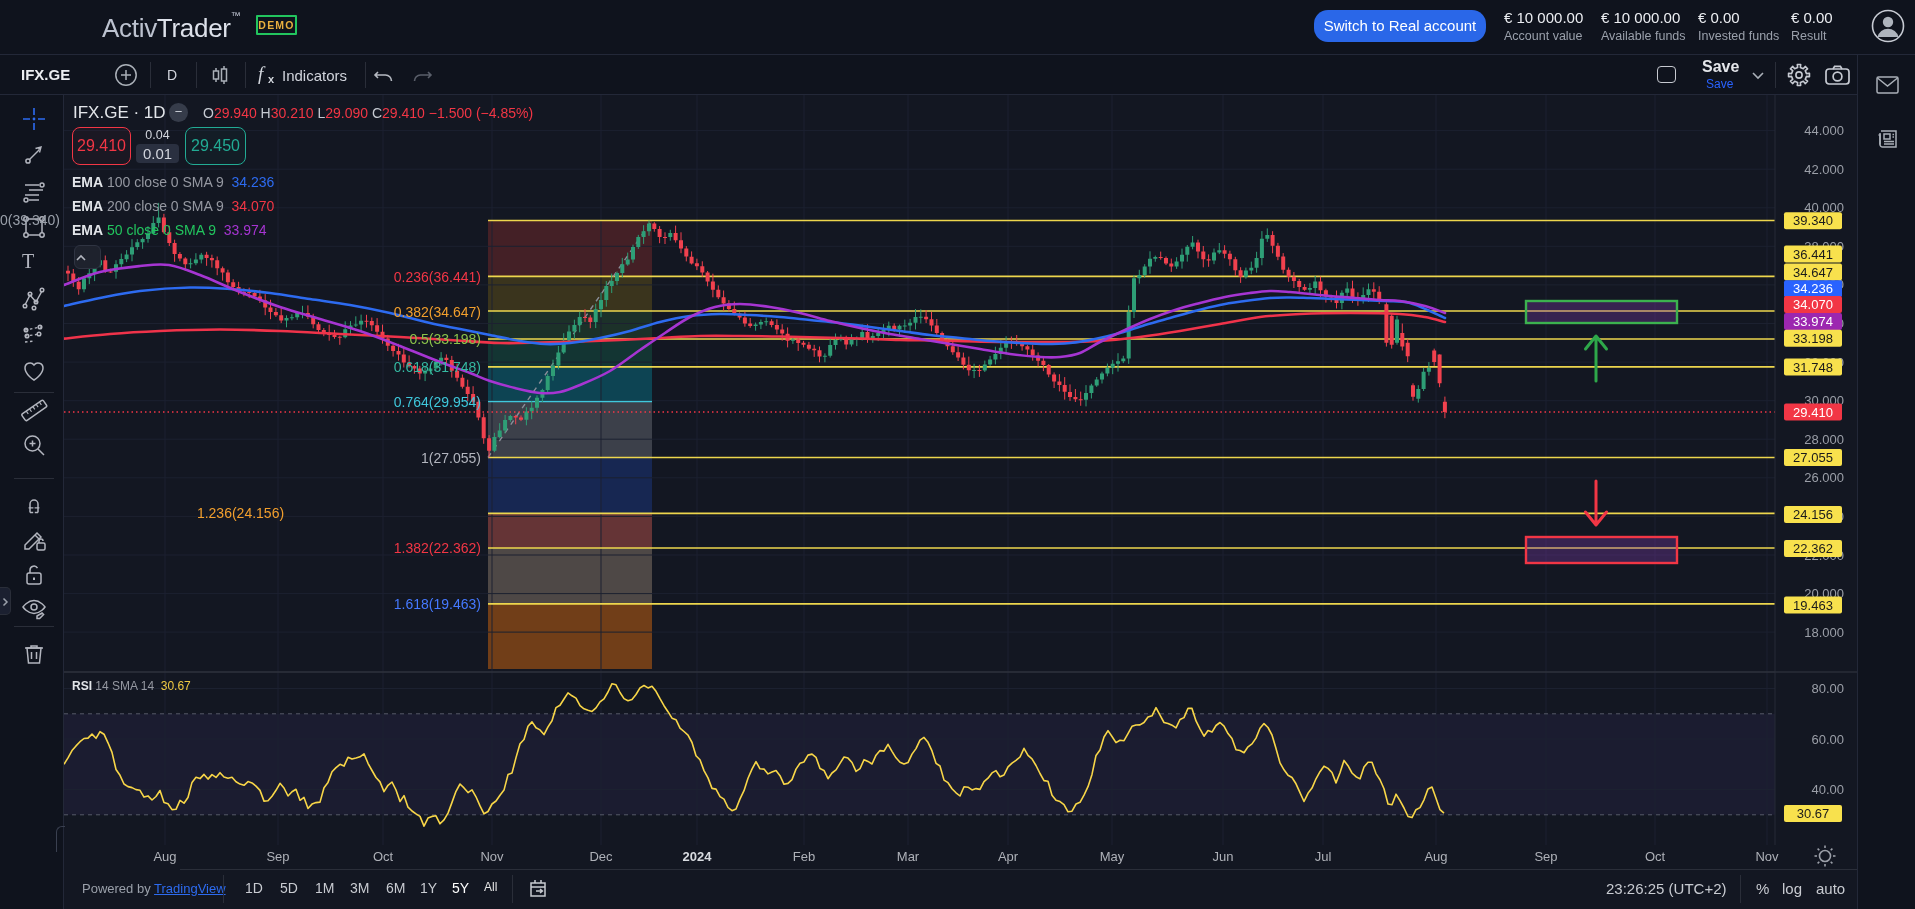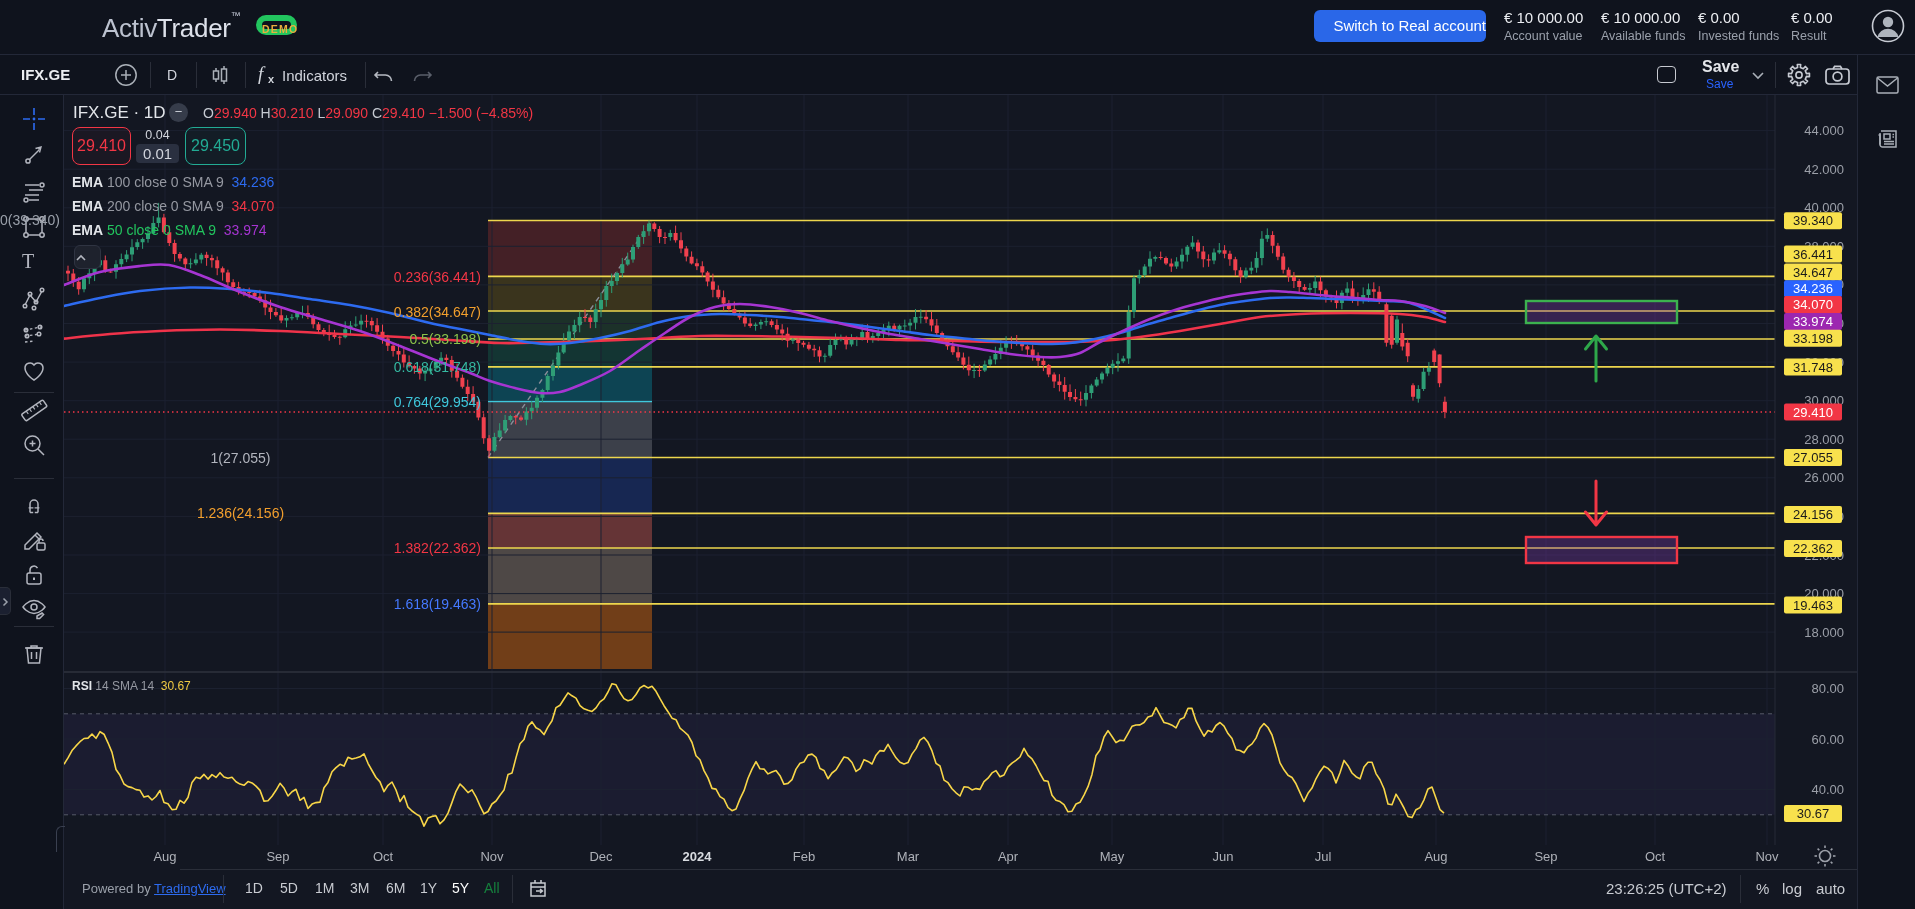--- a/index.html
+++ b/index.html
@@ -111,22 +111,22 @@
       <line x1="1755.3" y1="766.7" x2="1753.6" y2="768.4"></line>
       <line x1="1753.0" y1="761.0" x2="1750.5" y2="761.0"></line>
       <line x1="1755.3" y1="755.3" x2="1753.6" y2="753.6"></line>
       <line x1="1761.0" y1="753.0" x2="1761.0" y2="750.5"></line>
       <line x1="1766.7" y1="755.3" x2="1768.4" y2="753.6"></line>
     </g>
   </svg>
 
 <div class="abs" style="left:0;top:0;width:1915px;height:55px;background:#0f131d;border-bottom:1px solid #232838">
   <div class="abs" style="left:102px;top:10px;font-size:26px;font-weight:400;color:#bcc2cf;letter-spacing:-0.3px">Activ<span style="color:#dde1ea">Trader</span><span style="font-size:10px;vertical-align:18px;color:#c9cedb">™</span></div>
-  <div class="abs" style="left:256px;top:15px;width:41px;height:20px;border:6px solid #22c55e;border-radius:10px;color:#e9af3e;font-size:10.5px;font-weight:700;letter-spacing:1.2px;text-align:center;line-height:16px">DEMO</div>
-  <div class="abs" style="left:1314px;top:10px;width:172px;height:32px;background:#2a67e8;border-radius:6px;color:#fff;font-size:15px;text-align:right;line-height:32px">Switch to Real account</div>
+  <div class="abs" style="left:256px;top:15px;width:41px;height:20px;border:2px solid #22c55e;border-radius:1px;color:#e9af3e;font-size:10.5px;font-weight:700;letter-spacing:1.2px;text-align:center;line-height:16px">DEMO</div>
+  <div class="abs" style="left:1314px;top:10px;width:172px;height:32px;background:#2a67e8;border-radius:14px;color:#fff;font-size:15px;text-align:center;line-height:32px">Switch to Real account</div>
   <div class="abs" style="left:1504px;top:9px;font-size:15px;color:#eceef2">€ 10 000.00<br><span style="font-size:12.5px;color:#9aa0ab;line-height:19px">Account value</span></div>
   <div class="abs" style="left:1601px;top:9px;font-size:15px;color:#eceef2">€ 10 000.00<br><span style="font-size:12.5px;color:#9aa0ab;line-height:19px">Available funds</span></div>
   <div class="abs" style="left:1698px;top:9px;font-size:15px;color:#eceef2">€ 0.00<br><span style="font-size:12.5px;color:#9aa0ab;line-height:19px">Invested funds</span></div>
   <div class="abs" style="left:1791px;top:9px;font-size:15px;color:#eceef2">€ 0.00<br><span style="font-size:12.5px;color:#9aa0ab;line-height:19px">Result</span></div>
   <svg class="abs" style="left:1869px;top:7px" width="38" height="38" viewBox="0 0 38 38">
     <circle cx="19" cy="19" r="15.5" fill="none" stroke="#c7cbd3" stroke-width="1.6"></circle>
     <circle cx="19" cy="15" r="5.2" fill="#aeb4bd"></circle>
     <path d="M8.5 30a10.8 10.8 0 0 1 21 0z" fill="#aeb4bd"></path>
   </svg>
 </div>
@@ -272,36 +272,36 @@
       <path d="M2 6l4-4 4 4"></path>
     </svg>
   </div>
 <div class="abs" style="left:72px;top:679px;font-size:12px;color:#e2e5e9"><b>RSI</b> <span style="color:#9598a1">14 SMA 14</span>&nbsp;&nbsp;<span style="color:#f0c942">30.67</span></div>
 <div class="abs" style="left:0;top:212px;width:481px;text-align:left;font-size:14px;color:#9aa0aa">0(39.340)</div>
 <div class="abs" style="left:0;top:269px;width:481px;text-align:right;font-size:14px;color:#f23645">0.236(36.441)</div>
 <div class="abs" style="left:0;top:304px;width:481px;text-align:right;font-size:14px;color:#f29f2d">0.382(34.647)</div>
 <div class="abs" style="left:0;top:331px;width:481px;text-align:right;font-size:14px;color:#8bc34a">0.5(33.198)</div>
 <div class="abs" style="left:0;top:359px;width:481px;text-align:right;font-size:14px;color:#35b9a2">0.618(31.748)</div>
 <div class="abs" style="left:0;top:394px;width:481px;text-align:right;font-size:14px;color:#3fc8dc">0.764(29.954)</div>
-<div class="abs" style="left:0;top:450px;width:481px;text-align:center;font-size:14px;color:#b2b5be">1(27.055)</div>
+<div class="abs" style="left:0;top:450px;width:481px;text-align:right;font-size:14px;color:#b2b5be">1(27.055)</div>
 <div class="abs" style="left:0;top:505px;width:481px;text-align:center;font-size:14px;color:#f29f2d">1.236(24.156)</div>
 <div class="abs" style="left:0;top:540px;width:481px;text-align:right;font-size:14px;color:#f23645">1.382(22.362)</div>
 <div class="abs" style="left:0;top:596px;width:481px;text-align:right;font-size:14px;color:#4579ff">1.618(19.463)</div>
 <div class="abs" style="left:64px;top:869px;width:1793px;height:48px;background:#131722">
     <div class="abs" style="left:116px;top:0;width:1677px;height:0;border-top:1.6px solid #2a2e39"></div>
     <div class="abs" style="left:18px;top:12px;font-size:13px;color:#9aa0aa">Powered by <span style="color:#2d6bf0;text-decoration:underline">TradingView</span></div>
     <div class="abs" style="left:159px;top:6px;width:1px;height:28px;background:#2a2e39"></div>
     <div class="abs" style="left:181px;top:11px;font-size:14px;color:#c8cbd1">1D</div>
     <div class="abs" style="left:216px;top:11px;font-size:14px;color:#c8cbd1">5D</div>
     <div class="abs" style="left:251px;top:11px;font-size:14px;color:#c8cbd1">1M</div>
     <div class="abs" style="left:286px;top:11px;font-size:14px;color:#c8cbd1">3M</div>
     <div class="abs" style="left:322px;top:11px;font-size:14px;color:#c8cbd1">6M</div>
     <div class="abs" style="left:356px;top:11px;font-size:14px;color:#c8cbd1">1Y</div>
     <div class="abs" style="left:388px;top:11px;font-size:14px;color:#ffffff">5Y</div>
-    <div class="abs" style="left:420px;top:11px;font-size:14px;color:#15803d">All</div>
+    <div class="abs" style="left:420px;top:11px;font-size:12px;color:#e5e5e5">All</div>
     <div class="abs" style="left:448px;top:6px;width:1px;height:28px;background:#2a2e39"></div>
     <svg class="abs" style="left:462px;top:8px" width="24" height="24" viewBox="0 0 24 24" fill="none" stroke="#c8cbd1" stroke-width="1.5">
       <path d="M8 4v3M16 4v3M4 9.5h9M4 5.5h16v14H4z" opacity="0"></path>
       <path d="M5 6h14v13H5zM5 10h14M9 3v3M15 3v3"></path>
       <path d="M10 14h6M14 12l2.5 2-2.5 2" stroke-width="1.4"></path>
     </svg>
     <div class="abs" style="left:1542px;top:11px;font-size:15px;color:#c8cbd1">23:26:25 (UTC+2)</div>
     <div class="abs" style="left:1676px;top:6px;width:1px;height:28px;background:#2a2e39"></div>
     <div class="abs" style="left:1692px;top:11px;font-size:15px;color:#c8cbd1">%</div>
     <div class="abs" style="left:1718px;top:11px;font-size:15px;color:#c8cbd1">log</div>

